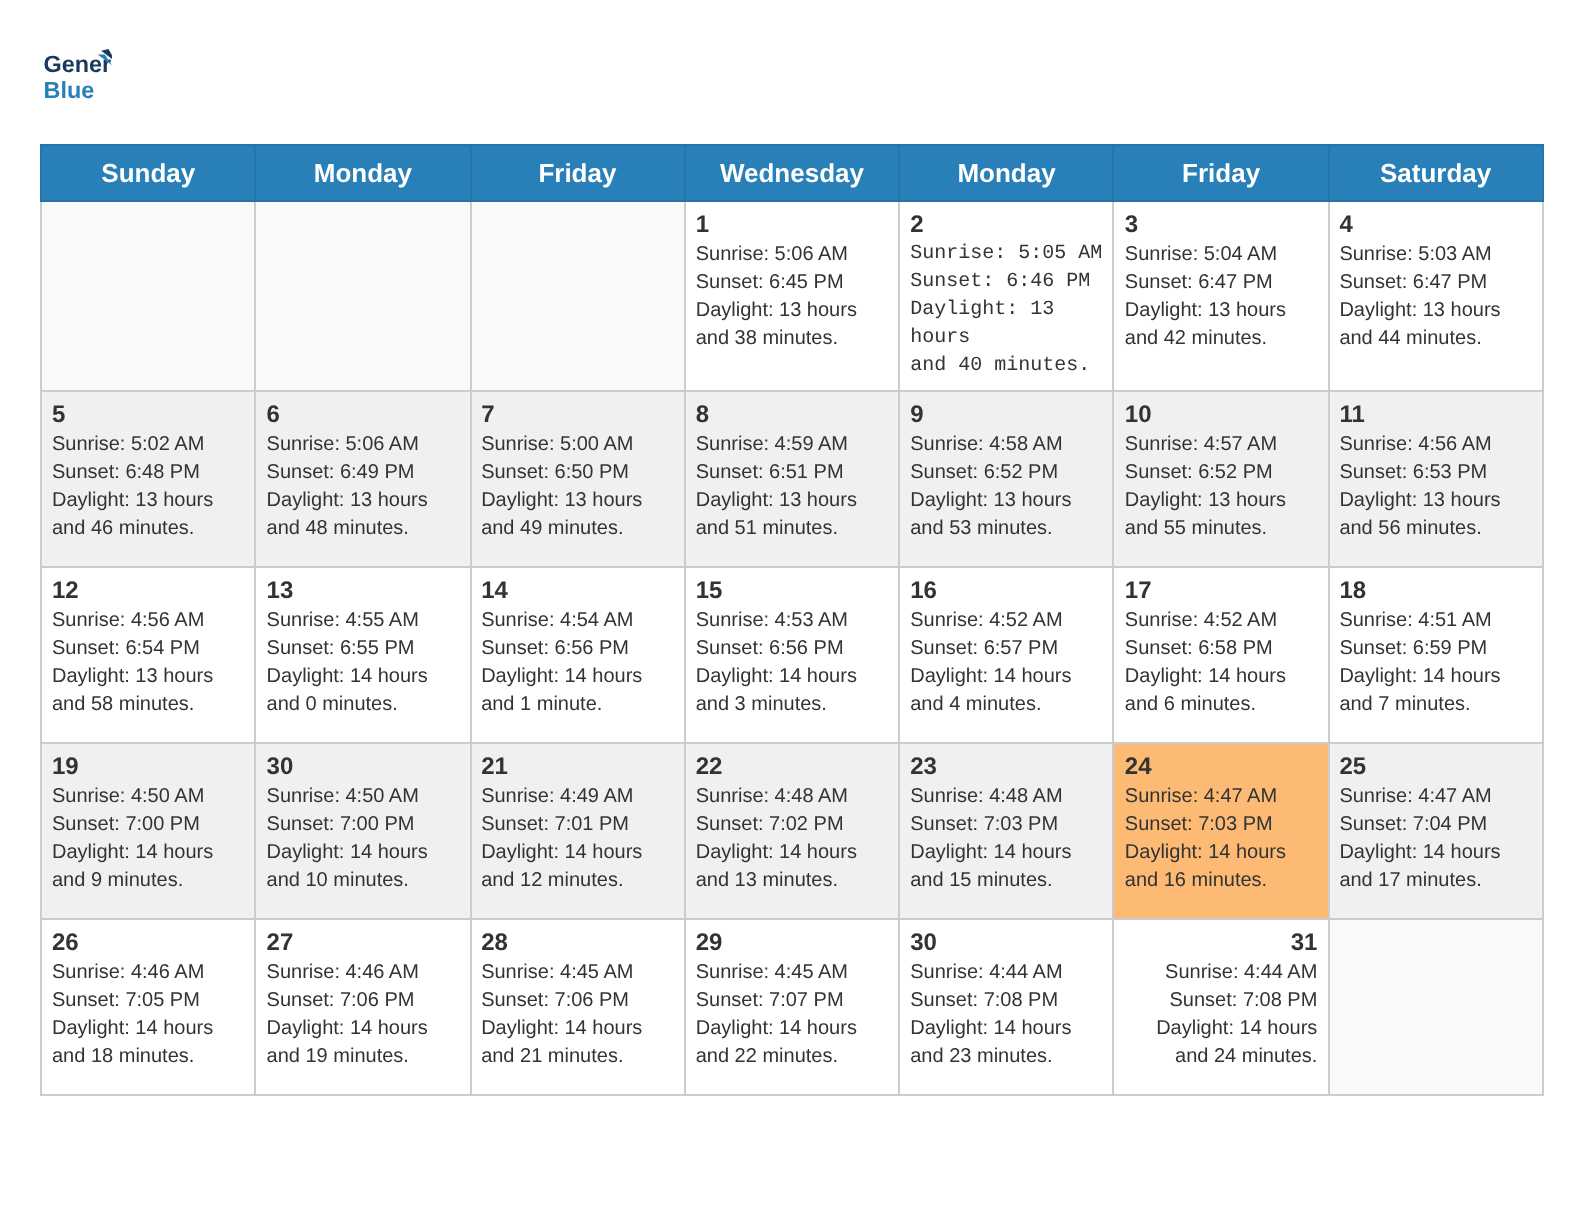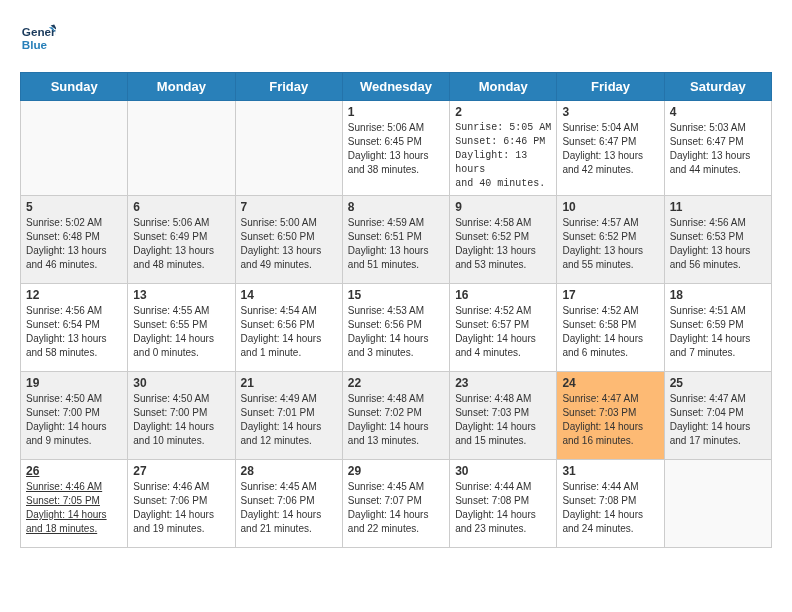--- a/index.html
+++ b/index.html
@@ -299,21 +299,21 @@
         </td>
         <td style="background: rgb(240, 240, 240);">
           <span class="day-num">25</span>
           <div class="day-info" style="white-space: pre-line;">Sunrise: 4:47 AM
 Sunset: 7:04 PM
 Daylight: 14 hours
 and 17 minutes.</div>
         </td>
       </tr>
       <tr>
-        <td style="background: rgb(255, 255, 255); text-decoration: underline;">
+        <td style="background: rgb(255, 255, 255);">
           <span class="day-num">26</span>
           <div class="day-info" style="white-space: pre-line;">Sunrise: 4:46 AM
 Sunset: 7:05 PM
 Daylight: 14 hours
 and 18 minutes.</div>
         </td>
         <td style="background: rgb(255, 255, 255);">
           <span class="day-num">27</span>
           <div class="day-info" style="white-space: pre-line;">Sunrise: 4:46 AM
 Sunset: 7:06 PM
@@ -334,21 +334,21 @@
 Daylight: 14 hours
 and 22 minutes.</div>
         </td>
         <td style="background: rgb(255, 255, 255);">
           <span class="day-num">30</span>
           <div class="day-info" style="white-space: pre-line;">Sunrise: 4:44 AM
 Sunset: 7:08 PM
 Daylight: 14 hours
 and 23 minutes.</div>
         </td>
-        <td style="background: rgb(255, 255, 255);">
+        <td style="background: rgb(255, 255, 255); text-align: right;">
           <span class="day-num">31</span>
           <div class="day-info" style="white-space: pre-line;">Sunrise: 4:44 AM
 Sunset: 7:08 PM
 Daylight: 14 hours
 and 24 minutes.</div>
         </td>
         <td class="empty"></td>
       </tr>
     </tbody>
 </table>

